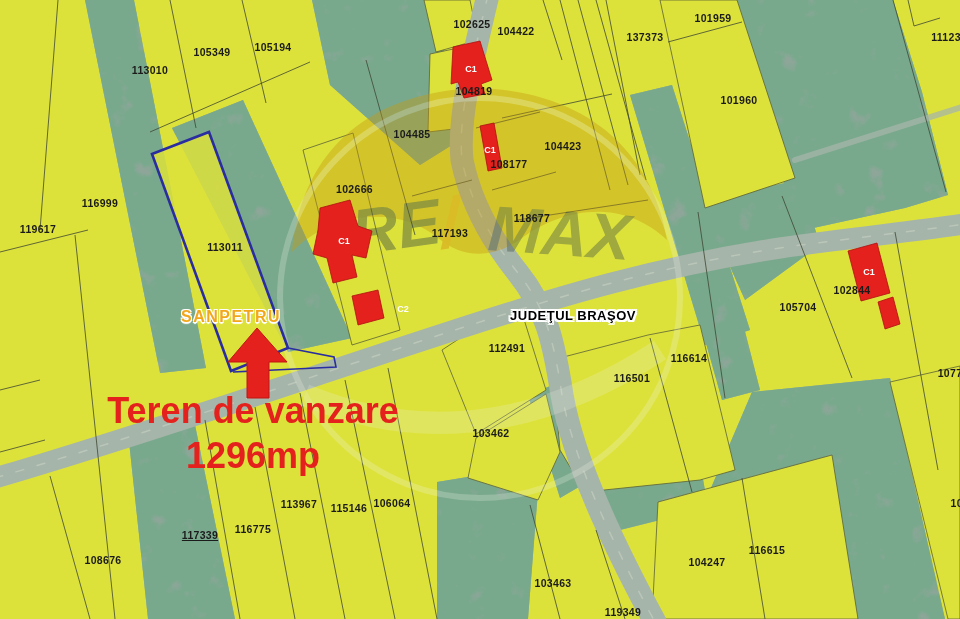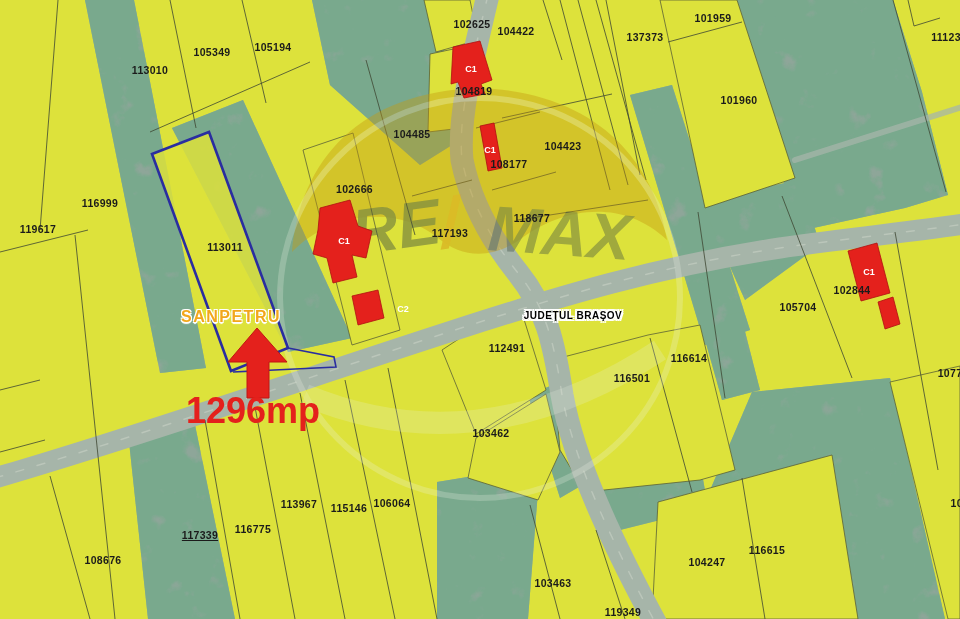--- a/index.html
+++ b/index.html
@@ -23,21 +23,21 @@
   .bld{fill:var(--accent-red);stroke:#b01010;stroke-width:.8;}
   #labels{position:absolute;left:0;top:0;width:960px;height:619px;pointer-events:none;}
   .plabel{position:absolute;transform:translate(-50%,-50%);font-size:10.5px;font-weight:600;
           color:var(--label-black);white-space:nowrap;letter-spacing:.3px;}
   .blabel{position:absolute;transform:translate(-50%,-50%);font-size:9px;font-weight:bold;
           color:#fff;white-space:nowrap;}
   .locality{position:absolute;left:231px;top:317px;transform:translate(-50%,-50%);
           font-size:16px;font-weight:bold;letter-spacing:1.5px;color:var(--locality-orange);
           text-shadow:-1px -1px 0 #fff,1px -1px 0 #fff,-1px 1px 0 #fff,1px 1px 0 #fff,0 2px 1px #fff;}
   .county{position:absolute;left:573px;top:315px;transform:translate(-50%,-50%);
-          font-size:10px;font-weight:bold;letter-spacing:.5px;color:#000;
+          font-size:13px;font-weight:bold;letter-spacing:.5px;color:#000;
           text-shadow:-2px -2px 0 #fff,2px -2px 0 #fff,-2px 2px 0 #fff,2px 2px 0 #fff,0 2px 0 #fff,0 -2px 0 #fff,2px 0 0 #fff,-2px 0 0 #fff;}
   .listing{position:absolute;left:253px;top:388px;transform:translateX(-50%);
           color:var(--accent-red);font-weight:bold;text-align:center;line-height:1.25;
           white-space:nowrap;}
   .listing .l1{font-size:36px;display:block;}
   .listing .l2{font-size:36px;display:block;}
 </style>
 </head>
 <body>
 
@@ -197,15 +197,16 @@
       <span class="blabel" style="left: 490px; top: 150px;">C1</span>
       <span class="blabel" style="left: 344px; top: 241px;">C1</span>
       <span class="blabel" style="left: 367px; top: 309px; margin-left: 36px;">C2</span>
       <span class="blabel" style="left: 869px; top: 272px;">C1</span>
     </div>
 
   <span class="locality">SANPETRU</span>
   <span class="county">JUDEŢUL BRAŞOV</span>
 
   <div class="listing">
+    <span class="l1">Teren de vanzare</span>
     <span class="l2">1296mp</span>
   </div>
 </div>
 
 </body></html>

